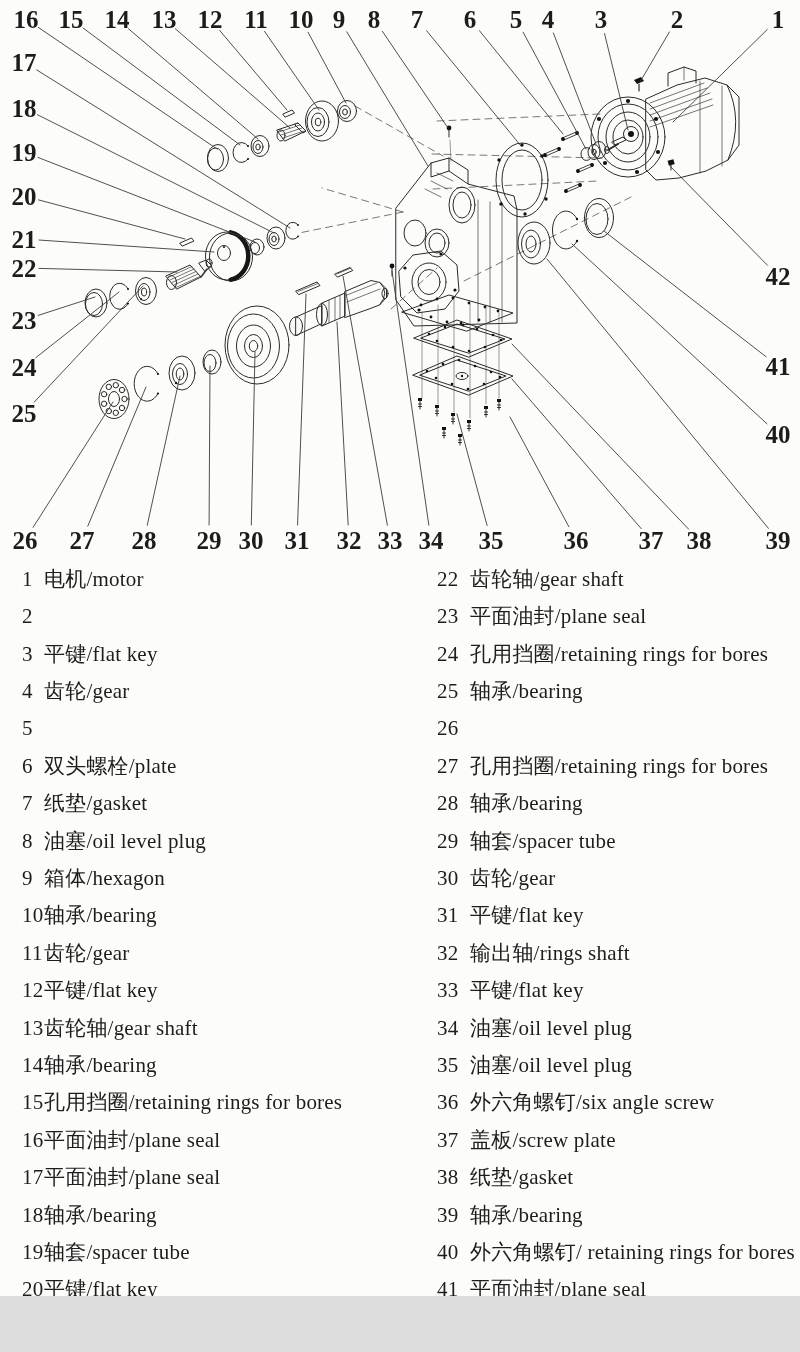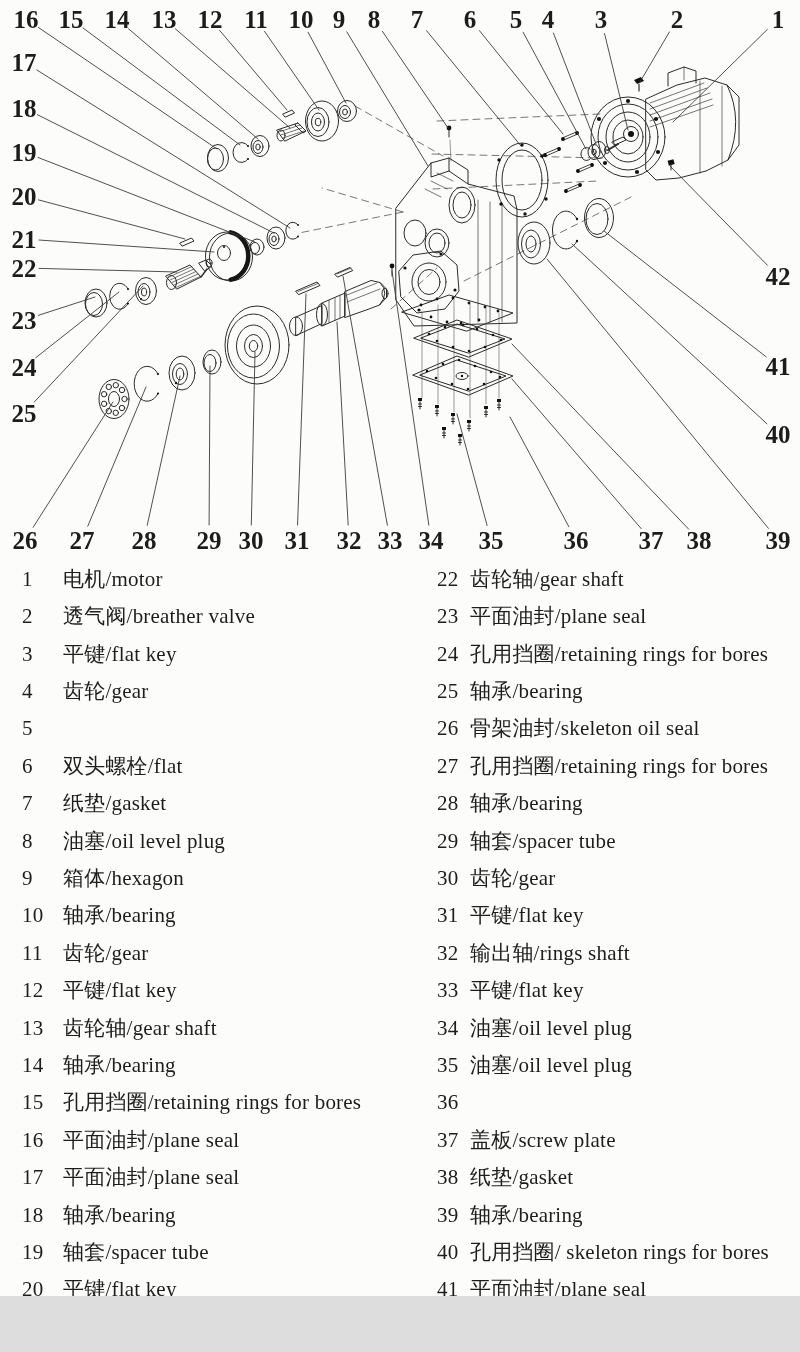--- a/index.html
+++ b/index.html
@@ -13,21 +13,21 @@
   #diagram .thin{stroke-width:.6;stroke:#555;}
   #diagram .hatch{stroke-width:.65;}
   #diagram .dot{fill:#111;stroke:none;}
   #diagram .leader{stroke:#3c3c3c;stroke-width:.9;}
   #diagram .callout-num{font:600 25px "Liberation Serif",serif;fill:#1c1c1c;stroke:none;}
   
   .col{position:absolute;top:561px;left:0;width:800px;}
   .prow{position:relative;height:37.42px;}
   .prow .no,.prow .label{position:absolute;top:50%;transform:translateY(-52%);
       font-size:21px;letter-spacing:.2px;white-space:nowrap;}
-  .col.left  .no{left:22px;}  .col.left  .label{left:63px;}
+  .col.left  .no{left:22px;}  .col.left  .label{left:44px;}
   .col.right .no{left:437px;} .col.right .label{left:470px;}
   #bottom-bar{position:absolute;top:1345px;left:0;width:800px;height:7px;background:#161616;}
 </style>
 </head>
 <body>
 
 <div id="stage">
 
   <svg id="diagram" width="800" height="560" viewBox="0 0 800 560">
 
@@ -505,36 +505,35 @@
       </g>
   </svg>
 
   <div class="col left" id="col-left">
       <div class="prow">
         <span class="no">1</span>
         <span class="label">电机/motor</span>
       </div>
       <div class="prow">
         <span class="no">2</span>
-        <span class="label">透气阀/breather valve</span>
       </div>
       <div class="prow">
         <span class="no">3</span>
         <span class="label">平键/flat key</span>
       </div>
       <div class="prow">
         <span class="no">4</span>
         <span class="label">齿轮/gear</span>
       </div>
       <div class="prow">
         <span class="no">5</span>
       </div>
       <div class="prow">
         <span class="no">6</span>
-        <span class="label">双头螺栓/flat</span>
+        <span class="label">双头螺栓/plate</span>
       </div>
       <div class="prow">
         <span class="no">7</span>
         <span class="label">纸垫/gasket</span>
       </div>
       <div class="prow">
         <span class="no">8</span>
         <span class="label">油塞/oil level plug</span>
       </div>
       <div class="prow">
@@ -602,21 +601,20 @@
       <div class="prow">
         <span class="no">24</span>
         <span class="label">孔用挡圈/retaining rings for bores</span>
       </div>
       <div class="prow">
         <span class="no">25</span>
         <span class="label">轴承/bearing</span>
       </div>
       <div class="prow">
         <span class="no">26</span>
-        <span class="label">骨架油封/skeleton oil seal</span>
       </div>
       <div class="prow">
         <span class="no">27</span>
         <span class="label">孔用挡圈/retaining rings for bores</span>
       </div>
       <div class="prow">
         <span class="no">28</span>
         <span class="label">轴承/bearing</span>
       </div>
       <div class="prow">
@@ -642,36 +640,37 @@
       <div class="prow">
         <span class="no">34</span>
         <span class="label">油塞/oil level plug</span>
       </div>
       <div class="prow">
         <span class="no">35</span>
         <span class="label">油塞/oil level plug</span>
       </div>
       <div class="prow">
         <span class="no">36</span>
+        <span class="label">外六角螺钉/six angle screw</span>
       </div>
       <div class="prow">
         <span class="no">37</span>
         <span class="label">盖板/screw plate</span>
       </div>
       <div class="prow">
         <span class="no">38</span>
         <span class="label">纸垫/gasket</span>
       </div>
       <div class="prow">
         <span class="no">39</span>
         <span class="label">轴承/bearing</span>
       </div>
       <div class="prow">
         <span class="no">40</span>
-        <span class="label">孔用挡圈/ skeleton rings for bores</span>
+        <span class="label">外六角螺钉/ retaining rings for bores</span>
       </div>
       <div class="prow">
         <span class="no">41</span>
         <span class="label">平面油封/plane seal</span>
       </div>
       <div class="prow">
         <span class="no">42</span>
         <span class="label">六角螺母/hexagon nut</span>
       </div>
     </div>

